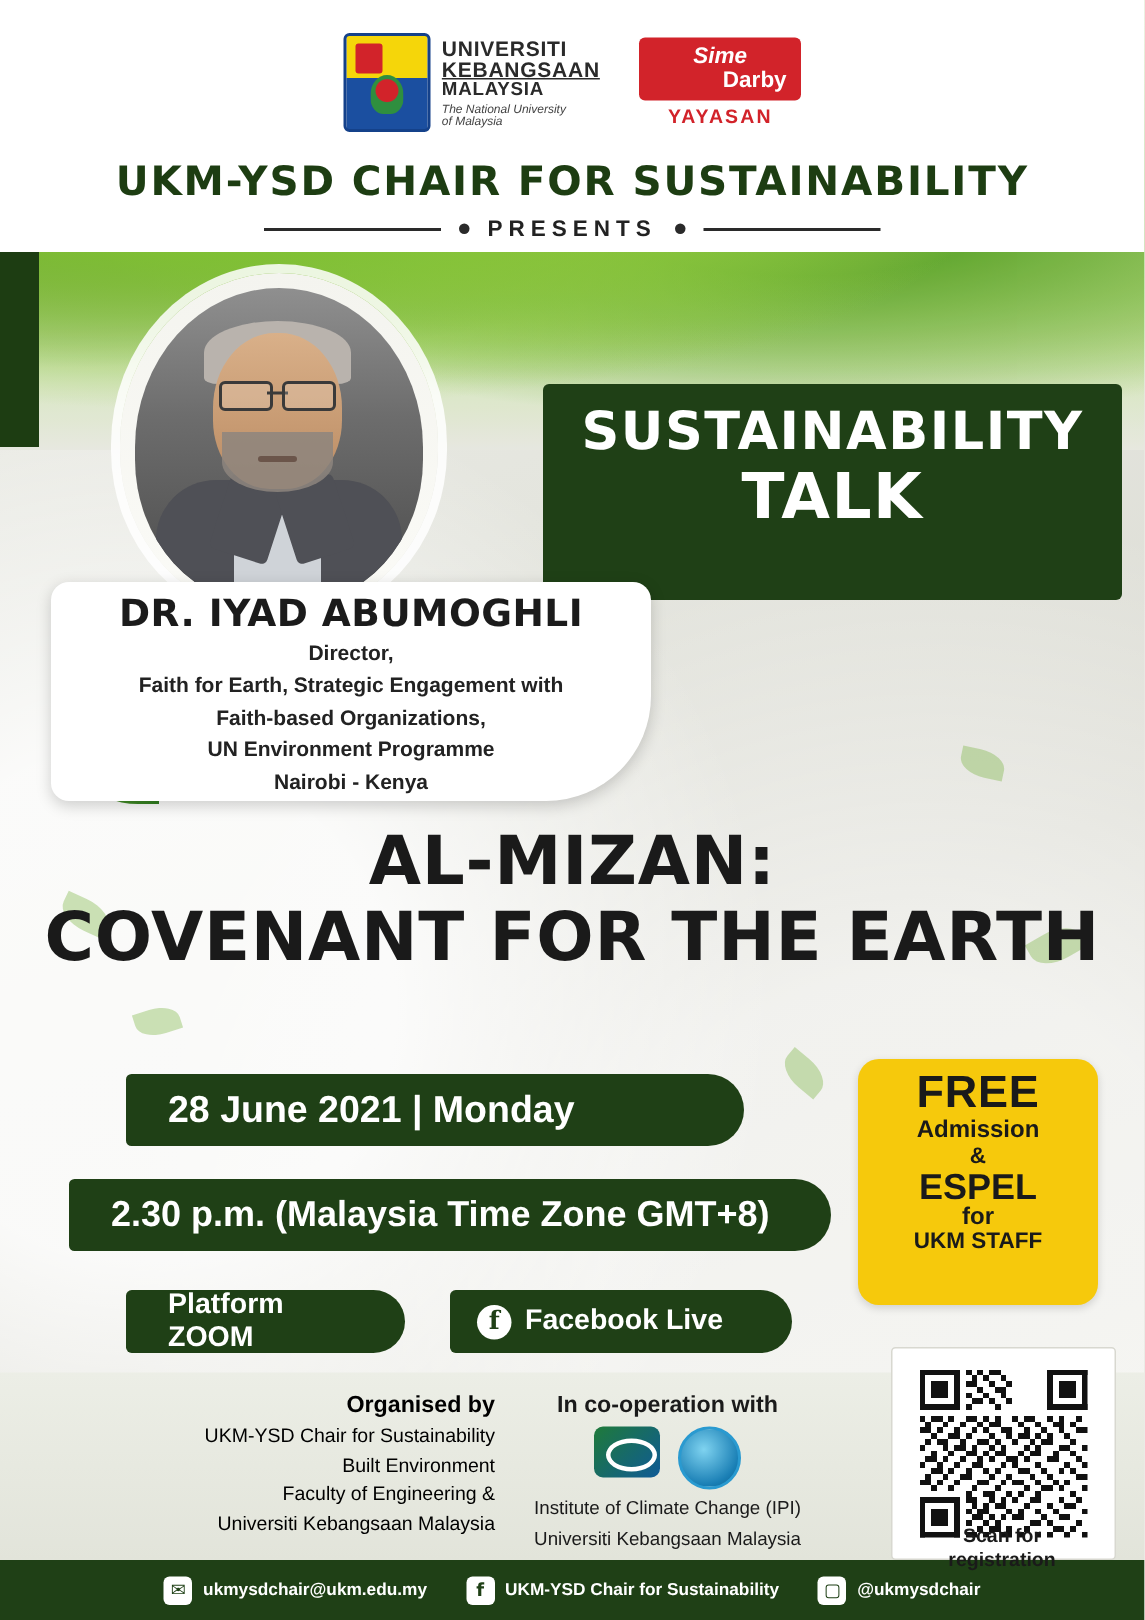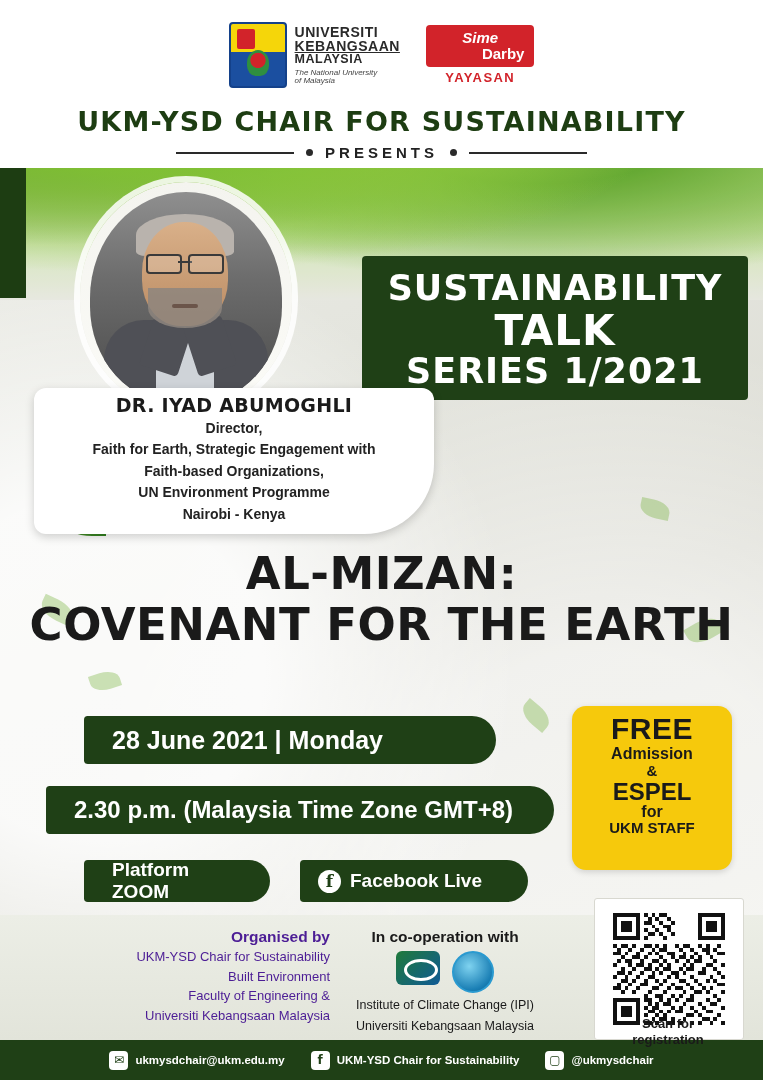--- a/index.html
+++ b/index.html
@@ -122,21 +122,21 @@
   .shirt{position:absolute;left:66px;top:130px;width:58px;height:88px;background:#cfd3d8;border-radius:8px 8px 0 0;}
   .collar-l{position:absolute;left:56px;top:128px;width:40px;height:52px;background:#4f5056;transform:rotate(18deg);border-radius:4px;}
   .collar-r{position:absolute;left:100px;top:128px;width:40px;height:52px;background:#4f5056;transform:rotate(-18deg);border-radius:4px;}
 
   .name-card{
     position:absolute;left:34px;top:388px;width:400px;height:146px;
     background:#ffffff;border-radius:12px 12px 70px 12px;
     box-shadow:0 3px 10px rgba(0,0,0,.18);
     text-align:center;padding-top:6px;box-sizing:border-box;
   }
-  .name-card .nm{font-size:19px;font-weight:bold;color:#1b1b1b;letter-spacing:.3px;font-family:"DejaVu Sans",sans-serif;}
+  .name-card .nm{font-size:25px;font-weight:bold;color:#1b1b1b;letter-spacing:.3px;font-family:"DejaVu Sans",sans-serif;}
   .name-card .role{font-size:14px;font-weight:bold;color:#222;margin-top:3px;line-height:1.32;}
   .card-accent{
     position:absolute;left:36px;top:478px;width:70px;height:58px;border-radius:0 0 0 56px;
     background:linear-gradient(135deg,#8dc63f 0%,#2f7d1f 100%);
   }
 
   
   .series-box{
     position:absolute;left:362px;top:256px;width:386px;height:144px;
     background:#1f4016;border-radius:4px;
@@ -176,21 +176,21 @@
     box-shadow:0 2px 6px rgba(0,0,0,.15);
   }
   .free-badge .f1{font-size:30px;font-weight:bold;letter-spacing:.5px;line-height:1;}
   .free-badge .f2{font-size:16px;font-weight:bold;margin-top:1px;}
   .free-badge .f3{font-size:15px;font-weight:bold;line-height:1;}
   .free-badge .f4{font-size:24px;font-weight:bold;line-height:1.05;margin-top:1px;}
   .free-badge .f5{font-size:16px;font-weight:bold;line-height:1;}
   .free-badge .f6{font-size:15px;font-weight:bold;line-height:1.05;}
 
   
-  .org-col{position:absolute;left:40px;top:928px;width:290px;text-align:right;color:#4c1d95;}
+  .org-col{position:absolute;left:40px;top:928px;width:290px;text-align:right;color:#000000;}
   .org-col .hd{font-size:15.5px;font-weight:bold;}
   .org-col .ln{font-size:13px;line-height:1.35;margin-top:2px;}
   .coop-col{position:absolute;left:330px;top:928px;width:230px;color:#1a1a1a;}
   .coop-col .hd{font-size:15.5px;font-weight:bold;text-align:center;}
   .coop-logos{display:flex;gap:12px;justify-content:center;margin-top:5px;}
   .cespro{
     width:44px;height:34px;border-radius:6px;
     background:linear-gradient(135deg,#1f7a3a,#0f5a96);position:relative;
   }
   .cespro:after{content:"";position:absolute;left:8px;top:8px;width:28px;height:16px;border:3px solid #fff;border-radius:50%;}
@@ -289,21 +289,20 @@
         <div class="g l"></div>
         <div class="br"></div>
         <div class="g r"></div>
       </div>
     </div>
   </div>
 
   <div class="series-box">
     <div class="l1">SUSTAINABILITY</div>
     <div class="l2">TALK</div>
-    <div class="l3">SERIES 1/2021</div>
   </div>
 
   <div class="card-accent"></div>
   <div class="name-card">
     <div class="nm">DR. IYAD ABUMOGHLI</div>
     <div class="role">Director,</div>
     <div class="role">Faith for Earth, Strategic Engagement with</div>
     <div class="role">Faith-based Organizations,</div>
     <div class="role">UN Environment Programme</div>
     <div class="role">Nairobi - Kenya</div>

